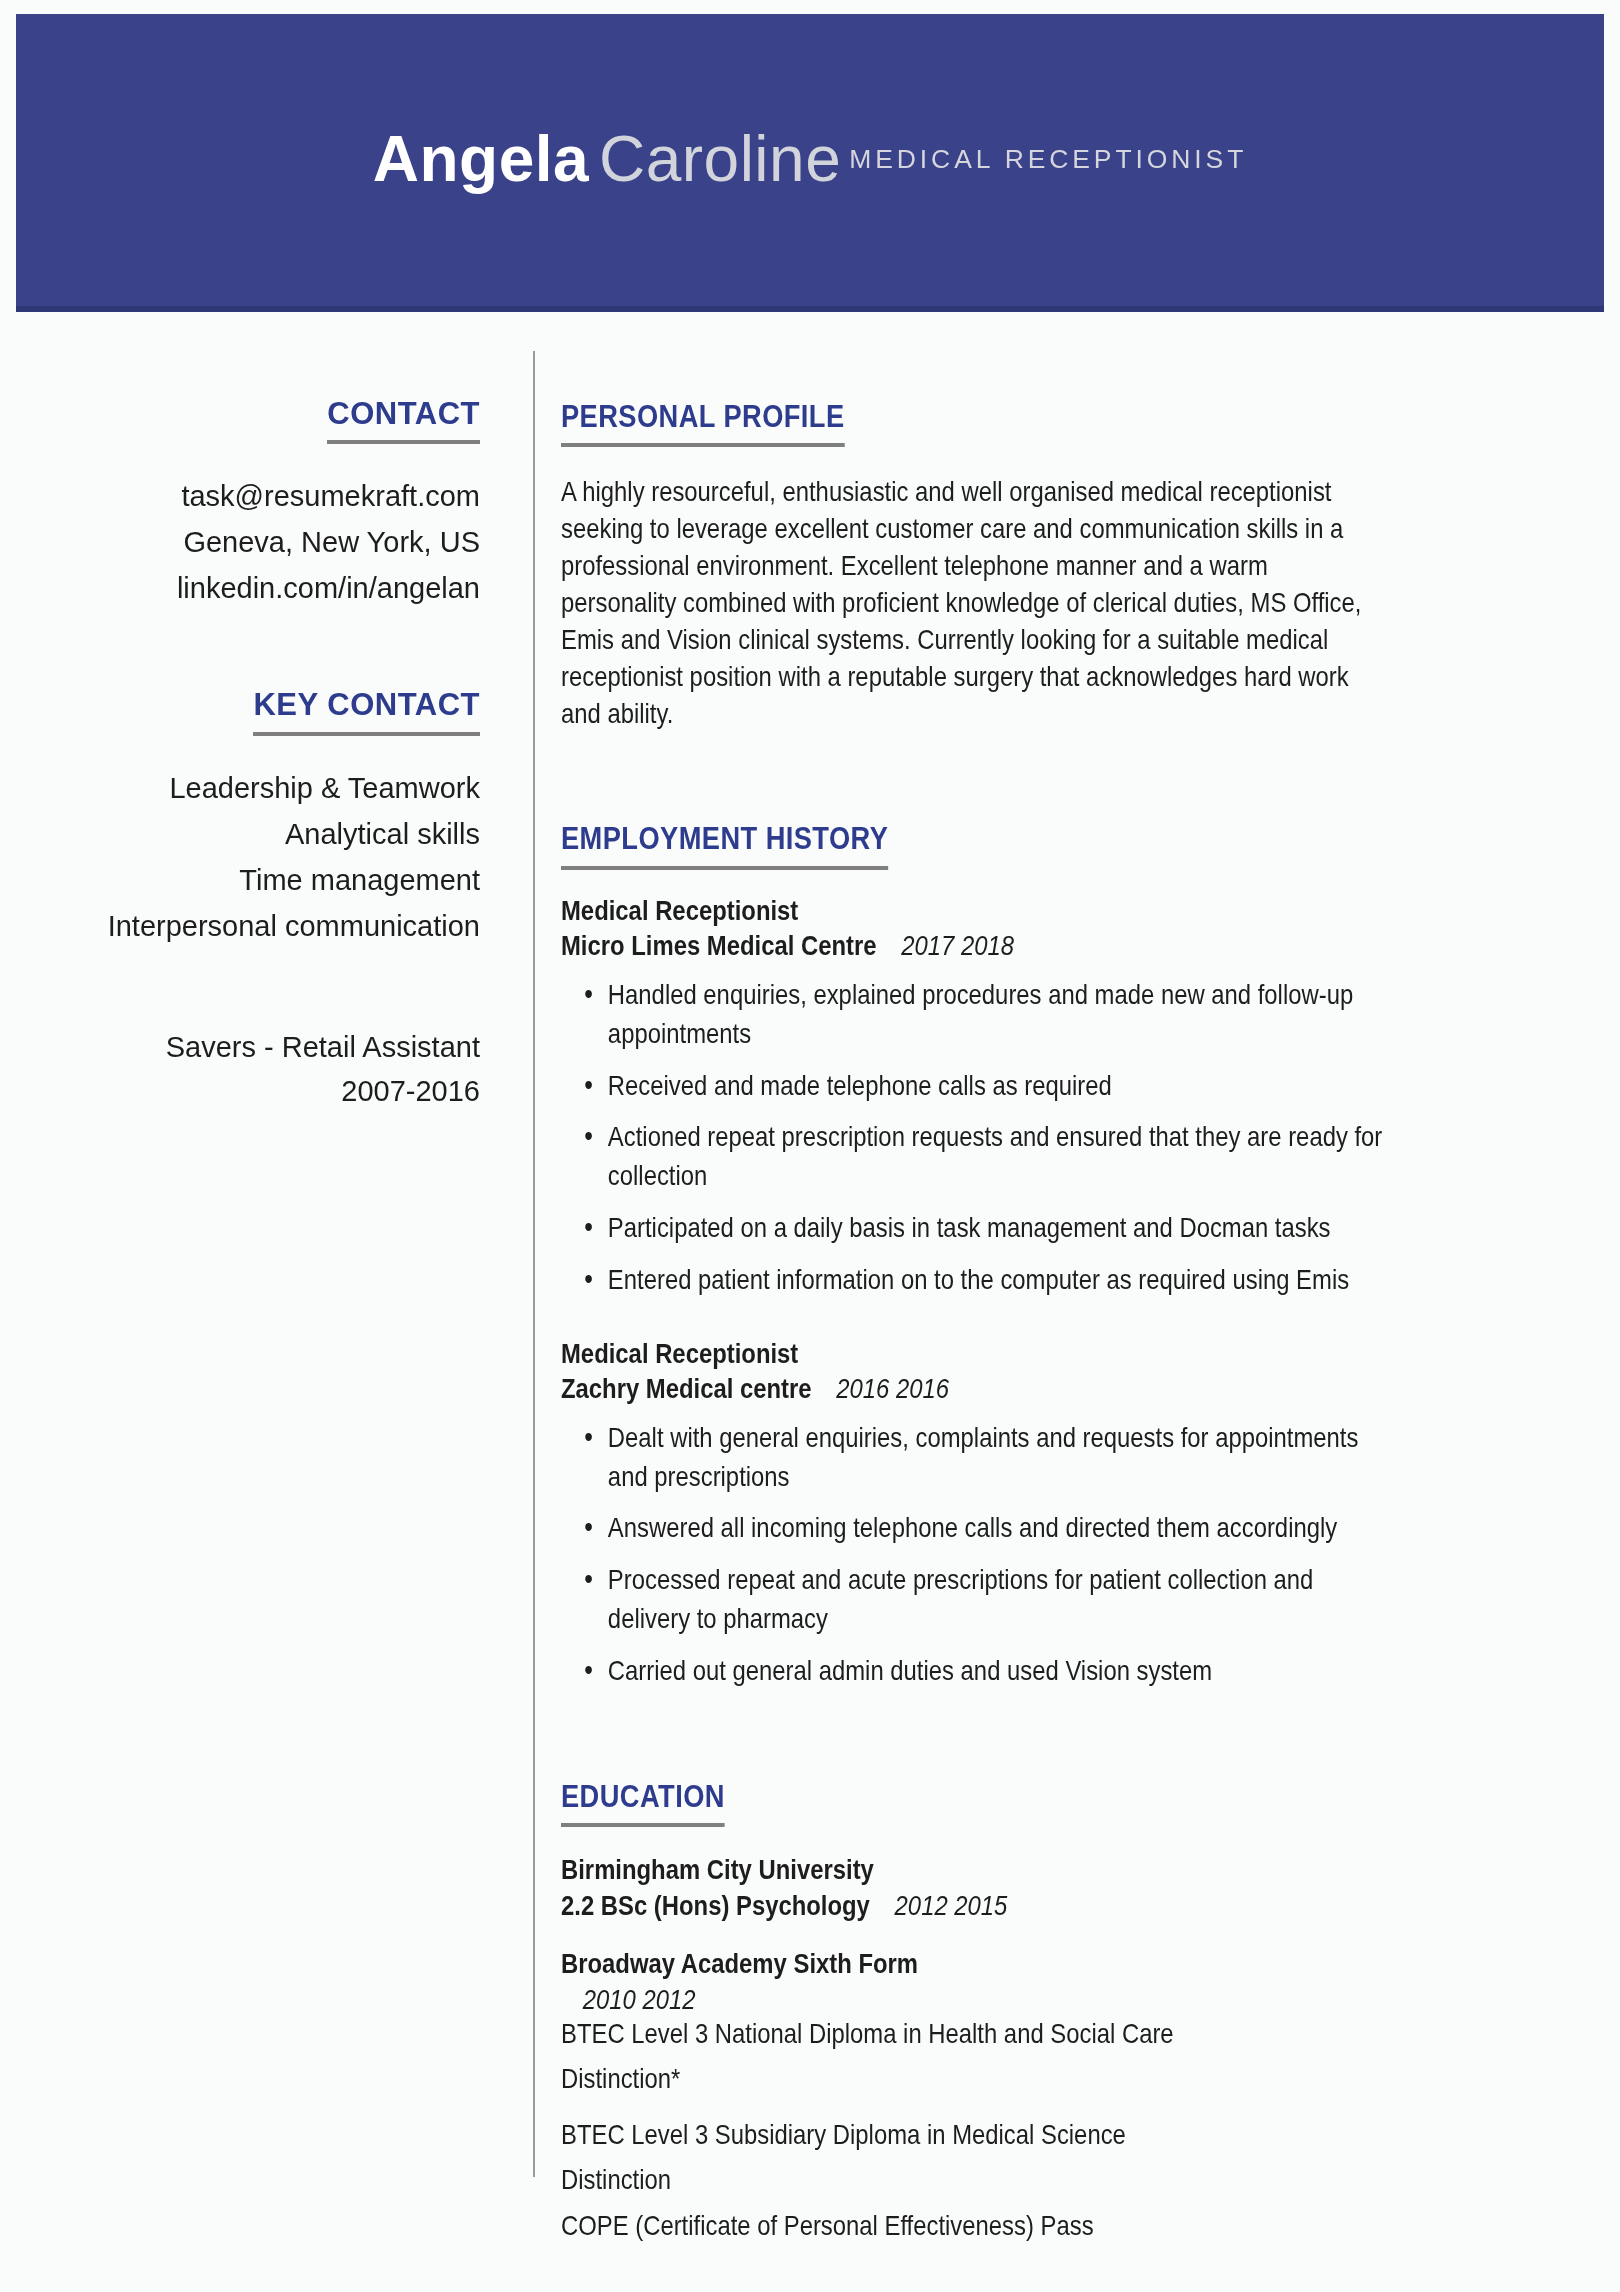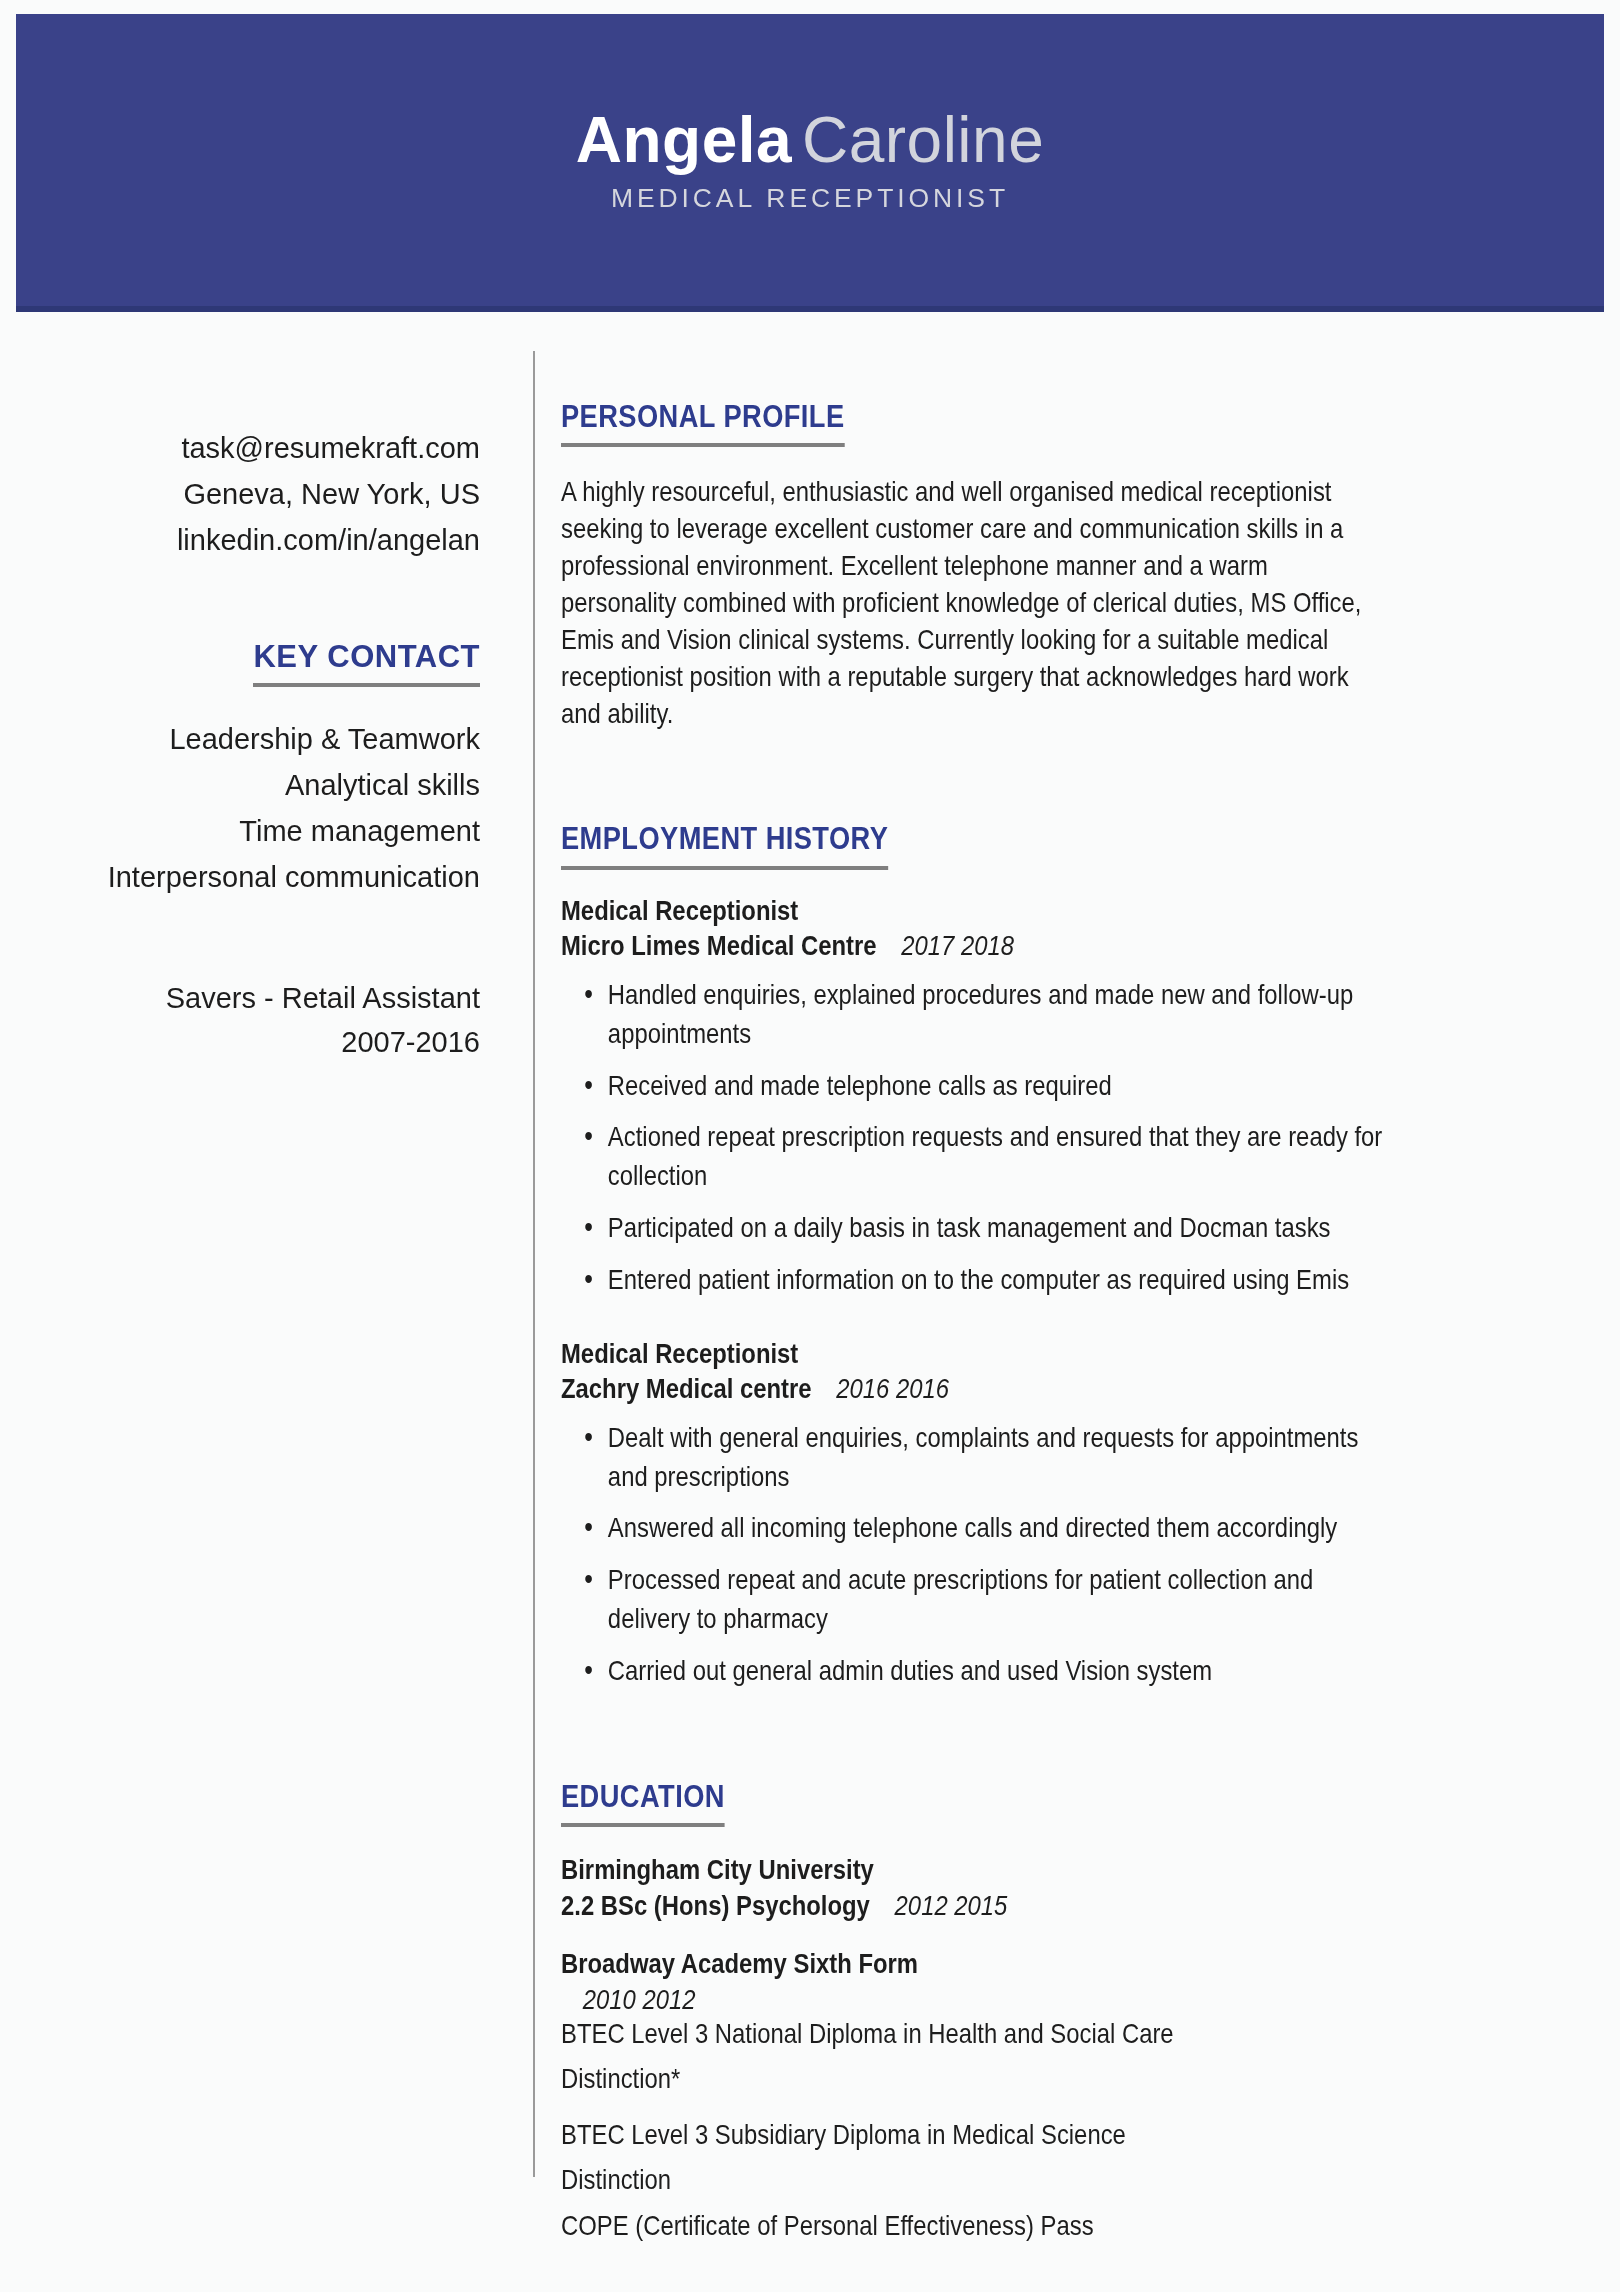--- a/index.html
+++ b/index.html
@@ -22,21 +22,21 @@
     background:var(--page-bg);
     overflow:hidden;
     margin:0 auto;
   }
   
   .banner{
     margin:13.7px 15.7px 0 15.7px;
     height:298px;
     background:var(--header-bg);
     border-bottom:6.9px solid var(--header-border);
-    display:flex;flex-direction:column;align-items:center;justify-content:center;
+    display:flex;align-items:center;justify-content:center;
     gap:8px;
     text-align:center;
   }
   .name{
     font-size:64px;
     line-height:1.08;
     font-weight:400;
     letter-spacing:0.5px;
   }
   .name .first{color:#ffffff;font-weight:700;}
@@ -125,20 +125,21 @@
       <span class="first">Angela</span><span class="last">Caroline</span>
     </h1>
     <div class="role">MEDICAL RECEPTIONIST</div>
   </header>
 
   <div class="content">
 
     <aside class="sidebar">
 
       <section class="side-section">
+        <h2 class="side-heading"><span class="hd">CONTACT</span></h2>
         <div class="side-item first-item">task@resumekraft.com</div>
         <div class="side-item">Geneva, New York, US</div>
         <div class="side-item">linkedin.com/in/angelan</div>
       </section>
 
       <section class="side-section">
         <h2 class="side-heading"><span class="hd">KEY CONTACT</span></h2>
         <div class="side-item first-item">Leadership &amp; Teamwork</div>
         <div class="side-item">Analytical skills</div>
         <div class="side-item">Time management</div>

